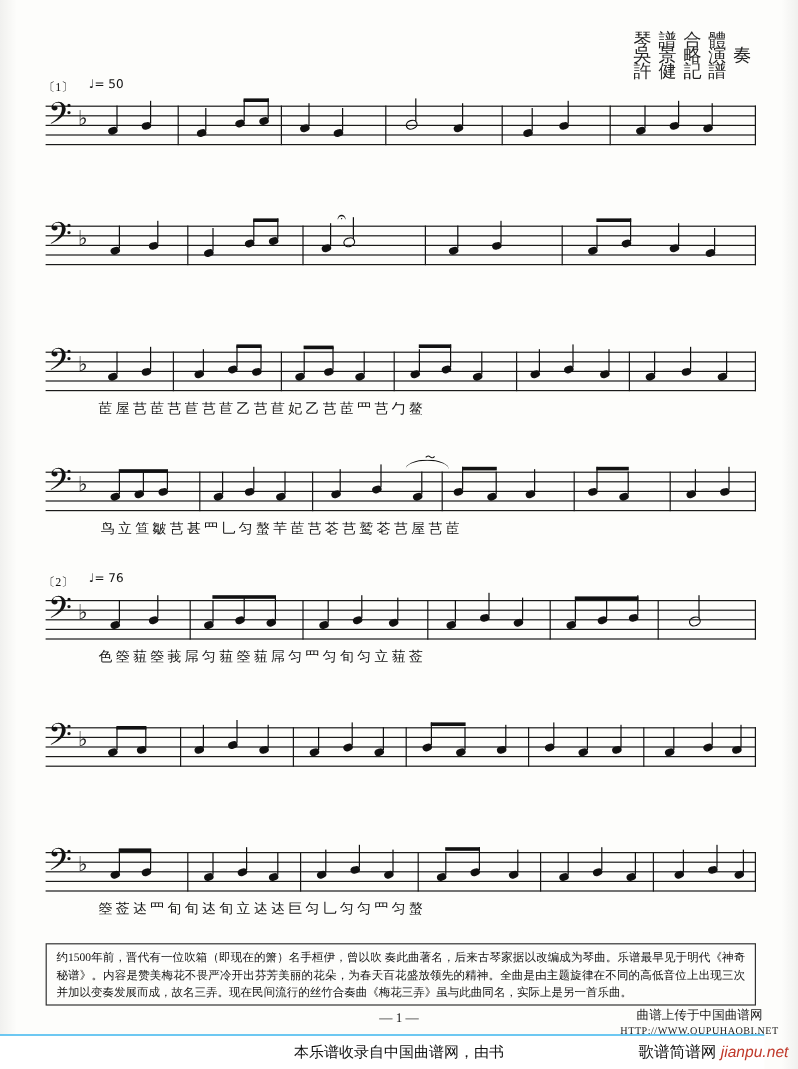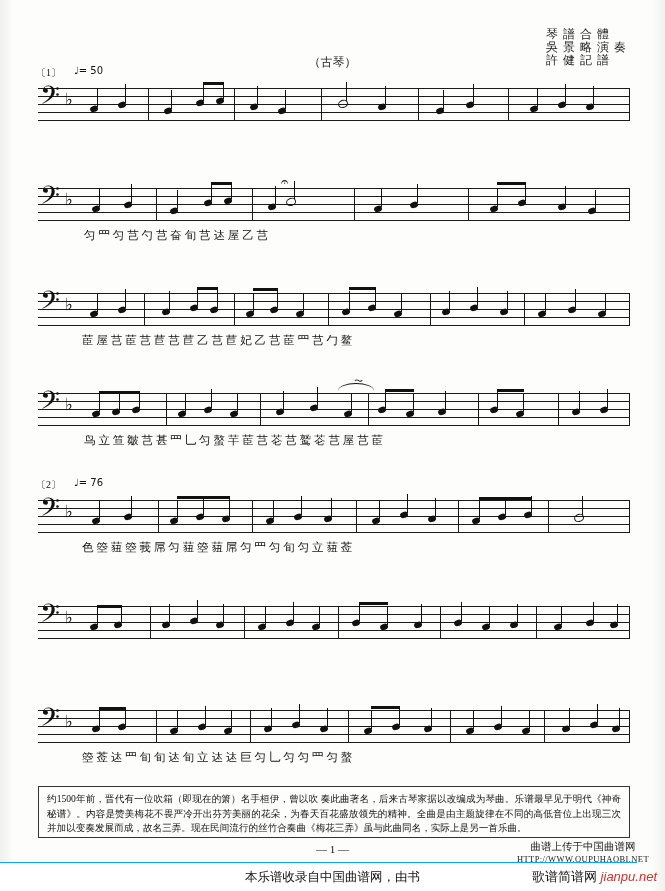--- a/index.html
+++ b/index.html
@@ -48,21 +48,21 @@
     left: 0;
     width: 665px;
     text-align: center;
     font-size: 12px;
     color: #222;
   }
   .credits {
     position: absolute;
     top: 28px;
     right: 38px;
-    font-size: 12px;
+    font-size: 15px;
     line-height: 13px;
     color: #222;
     text-align: left;
   }
   .credits div { white-space: nowrap; letter-spacing: 1px; }
 
   
   .system {
     position: absolute;
     left: 38px;
@@ -252,21 +252,20 @@
     font-family: "Liberation Sans", sans-serif;
   }
   .brandtag .cn { color: #111; }
   .brandtag .en { color: #c0392b; font-style: italic; }
 </style>
 </head>
 <body>
 
 <div class="page">
 
-  <div class="subtitle">（古琴）</div>
 
   <div class="credits">
     <div>琴 譜 合 體</div>
     <div>吳 景 略 演 奏</div>
     <div>許  健 記 譜</div>
   </div>
 
   <div class="system" style="top:78px">
     <div class="sysnum">〔1〕</div>
     <div class="tempo">♩= 50</div>
@@ -360,23 +359,20 @@
     <div class="head" style="left:452px; top:28px"></div>
       <div class="stem" style="left:459px;top:10px; height:19px"></div>
     <div class="head" style="left:480px; top:22px"></div>
       <div class="stem" style="left:487px;top:4px;  height:19px"></div>
     <div class="beam" style="left:459px; top:4px; width:29px"></div>
     <div class="head" style="left:520px; top:26px"></div>
       <div class="stem" style="left:527px;top:8px;  height:19px"></div>
     <div class="head" style="left:550px; top:30px"></div>
       <div class="stem" style="left:557px;top:12px; height:19px"></div>
 
-    <div class="tabrow">
-      <span style="left:46px">匀 罒 匀 芑 勺 芑 奋    旬 芑 迏 屋 乙 芑</span>
-    </div>
   </div>
 
   <div class="system" style="top:283px">
     <div class="staff">
       <div class="line l0"></div>
         <div class="line l1"></div>
         <div class="line l2"></div>
         <div class="line l3"></div>
         <div class="line l4"></div>
     </div>

